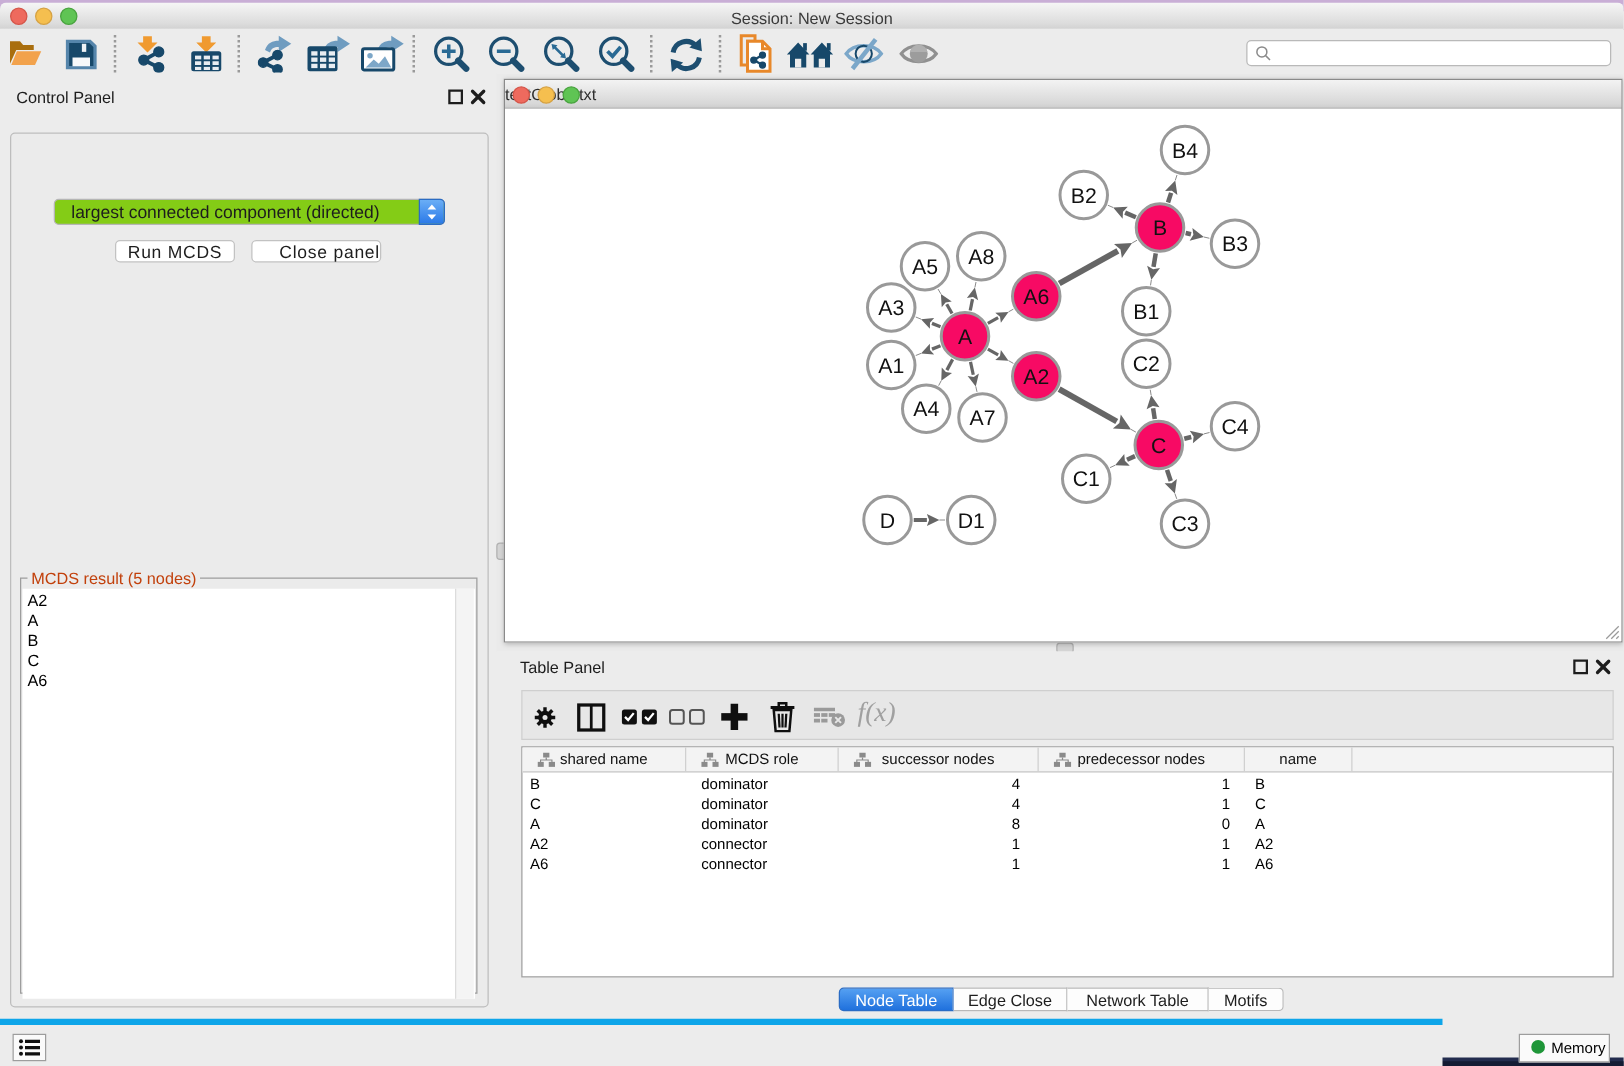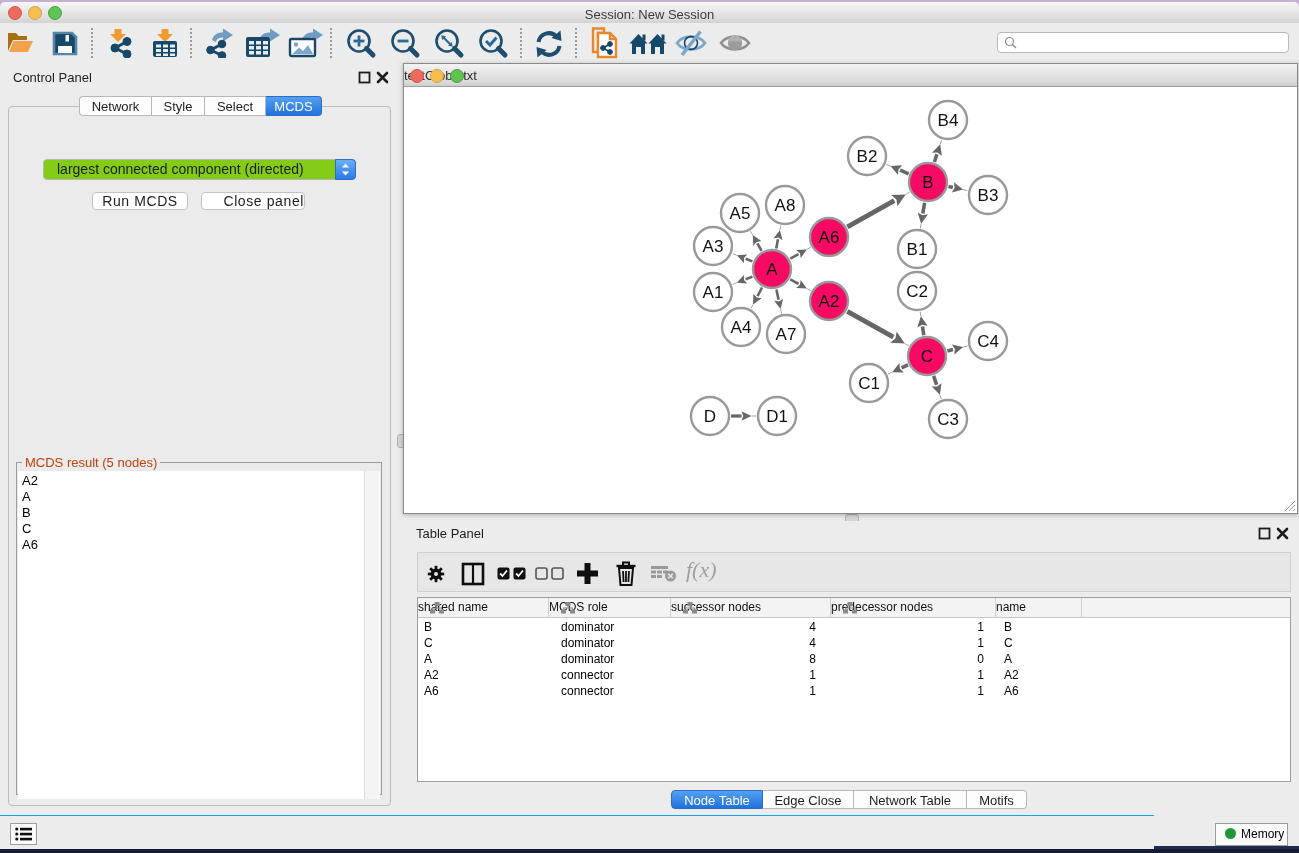--- a/index.html
+++ b/index.html
@@ -192,26 +192,20 @@
 
   <svg class="abs" style="left:358px;top:12px" width="13" height="13" viewBox="0 0 13 13">
     <rect x="1.5" y="1.5" width="10" height="10" fill="none" stroke="#1d1d1d" stroke-width="1.8"></rect>
   </svg>
   <svg class="abs" style="left:376px;top:12px" width="13" height="13" viewBox="0 0 13 13">
     <path d="M2 2 L11 11 M11 2 L2 11" stroke="#1d1d1d" stroke-width="2.6" stroke-linecap="round"></path>
   </svg>
 
   <div class="abs" style="left:8px;top:47px;width:381px;height:698px;background:#ebebeb;border:1px solid #bdbdbd;border-radius:4px"></div>
 
-  <div class="abs" style="left:79px;top:37px;height:20px;display:flex;font-size:13px;line-height:20px;text-align:center">
-    <div style="width:71px;background:#fdfdfd;border:1px solid #b8b8b8;border-right:none;border-radius:4px 0 0 4px;color:#1d1d1d">Network</div>
-    <div style="width:52px;background:#fdfdfd;border:1px solid #b8b8b8;border-right:none;color:#1d1d1d">Style</div>
-    <div style="width:60px;background:#fdfdfd;border:1px solid #b8b8b8;color:#1d1d1d">Select</div>
-    <div style="width:55px;background:linear-gradient(#55a0f2,#2071dd);border:1px solid #2b6cc4;border-left:none;border-radius:0 4px 4px 0;color:#fff">MCDS</div>
-  </div>
 
 
   <div class="abs" style="left:43px;top:100px;width:311px;height:19px;background:#84cc16;border:1px solid #b5b5b5;border-radius:4px">
     <div style="font-size:14px;color:#1d1d1d;padding:1px 0 0 13px">largest connected component (directed)</div>
     <div class="abs" style="right:-1px;top:-1px;width:19px;height:19px;background:linear-gradient(#6aaef6,#2a79e8);border:1px solid #2b6cc4;border-radius:0 4px 4px 0">
       <svg width="19" height="19" viewBox="0 0 19 19">
         <path d="M6 7.5 L9.5 3.5 L13 7.5 Z" fill="#fff"></path>
         <path d="M6 11.5 L9.5 15.5 L13 11.5 Z" fill="#fff"></path>
       </svg>
     </div>
@@ -422,21 +416,21 @@
           <rect x="6" y="9" width="5" height="3"></rect>
       </g>
       <circle cx="19.5" cy="10" r="5.5" fill="#9a9a9a"></circle>
       <path d="M17.2 7.7 L21.8 12.3 M21.8 7.7 L17.2 12.3" stroke="#e7e7e7" stroke-width="1.6"></path>
     </svg>
 
     <div class="abs" style="left:268px;top:4px;font-family:'Liberation Serif',serif;font-style:italic;font-size:22px;color:#a0a0a0">f(x)</div>
   </div>
 
   <div class="abs" style="left:20px;top:76px;width:872px;height:183px;background:#fff;border:1px solid #9d9d9d">
-    <div style="display:flex;height:19px;border-bottom:1px solid #c8c8c8;background:#f3f3f3;font-size:12px;color:#111;text-align:left;line-height:19px">
+    <div style="display:flex;height:19px;border-bottom:1px solid #c8c8c8;background:#f3f3f3;font-size:12px;color:#111;text-align:center;line-height:19px">
       <div style="width:130px;border-right:1px solid #d0d0d0;position:relative"><svg class="hic" width="14" height="12" viewBox="0 0 14 12">
             <g fill="#8a8a8a">
               <rect x="4.5" y="0" width="5" height="4"></rect>
               <rect x="0" y="7.5" width="5" height="4"></rect>
               <rect x="9" y="7.5" width="5" height="4"></rect>
               <path d="M6.5 4 L6.5 5.5 L2 5.5 L2 7.5 L2.9 7.5 L2.9 6.4 L11.1 6.4 L11.1 7.5 L12 7.5 L12 5.5 L7.5 5.5 L7.5 4 Z"></path>
             </g>
           </svg>shared name</div>
       <div style="width:121px;border-right:1px solid #d0d0d0;position:relative"><svg class="hic" width="14" height="12" viewBox="0 0 14 12">
             <g fill="#8a8a8a">
@@ -513,21 +507,21 @@
   </div>
 
   <div class="abs" style="left:274px;top:269px;height:19px;display:flex;font-size:13px;line-height:19px;text-align:center">
     <div style="width:90px;background:linear-gradient(#55a0f2,#2071dd);border:1px solid #2b6cc4;border-radius:4px 0 0 4px;color:#fff">Node Table</div>
     <div style="width:90px;background:#fdfdfd;border:1px solid #b8b8b8;border-left:none;color:#1d1d1d">Edge Close</div>
     <div style="width:112px;background:#fdfdfd;border:1px solid #b8b8b8;border-left:none;color:#1d1d1d">Network Table</div>
     <div style="width:59px;background:#fdfdfd;border:1px solid #b8b8b8;border-left:none;border-radius:0 4px 4px 0;color:#1d1d1d">Motifs</div>
   </div>
 </div>
 
-<div class="abs" style="left:0;top:815px;width:1154px;height:33px;background:#ececec;border-top:1px solid #0ea5e9">
+<div class="abs" style="left:0;top:815px;width:1154px;height:33px;background:#ececec;border-top:5px solid #0ea5e9">
   <div class="abs" style="left:10px;top:7px;width:25px;height:20px;background:#fafafa;border:1px solid #9d9d9d">
     <svg width="17" height="14" viewBox="0 0 17 14" style="position:absolute;left:4px;top:3px">
       <g fill="#0f0f0f">
         <circle cx="1.8" cy="2" r="1.6"></circle>
           <rect x="5" y="0.8" width="12" height="2.6"></rect>
         <circle cx="1.8" cy="7" r="1.6"></circle>
           <rect x="5" y="5.8" width="12" height="2.6"></rect>
         <circle cx="1.8" cy="12" r="1.6"></circle>
           <rect x="5" y="10.8" width="12" height="2.6"></rect>
       </g>

